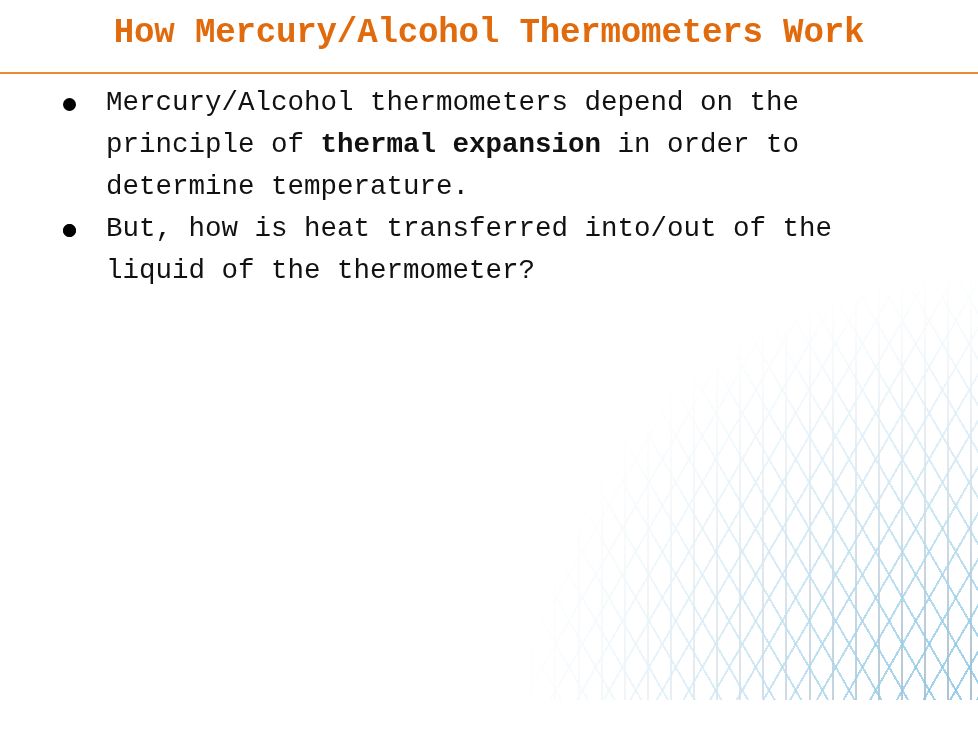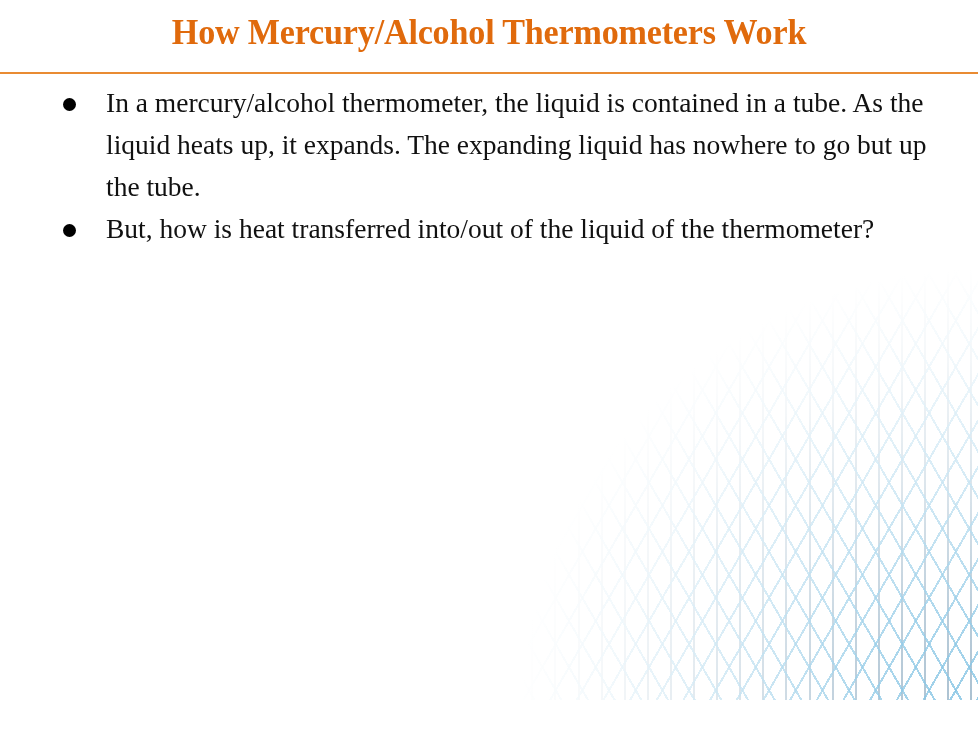--- a/index.html
+++ b/index.html
@@ -6,21 +6,21 @@
     margin: 0;
     padding: 0;
     background: #ffffff;
   }
   #slide {
     position: relative;
     width: 978px;
     height: 700px;
     background: #ffffff;
     overflow: hidden;
-    font-family: Liberation Serif, serif;
+    font-family: Liberation Mono, monospace;
   }
 
   
   #watermark {
     position: absolute;
     inset: 0;
     pointer-events: none;
     z-index: 0;
   }
   .wm-layer {
@@ -144,21 +144,24 @@
   </div>
 
   <div id="title-bar">
     <div id="page-title">How Mercury/Alcohol Thermometers Work</div>
   </div>
   <div id="title-rule"></div>
 
   <div id="body">
       <div class="bullet-row">
         <span class="bullet-dot"></span>
-        <div class="bullet-text"><span>In a mercury/alcohol thermometer, the liquid is contained in a tube. As the liquid heats up, it expands. The expanding liquid has nowhere to go but up the tube.</span></div>
+        <div class="bullet-text"><span>Mercury/Alcohol thermometers depend on the principle of </span><b>thermal expansion</b><span> in order to determine temperature.</span></div>
+      </div>
+      <div class="bullet-row">
+        <span class="bullet-dot"></span>
       </div>
       <div class="bullet-row">
         <span class="bullet-dot"></span>
         <div class="bullet-text"><span>But, how is heat transferred into/out of the liquid of the thermometer?</span></div>
       </div>
     </div>
 
 </div>
 
 </body></html>

